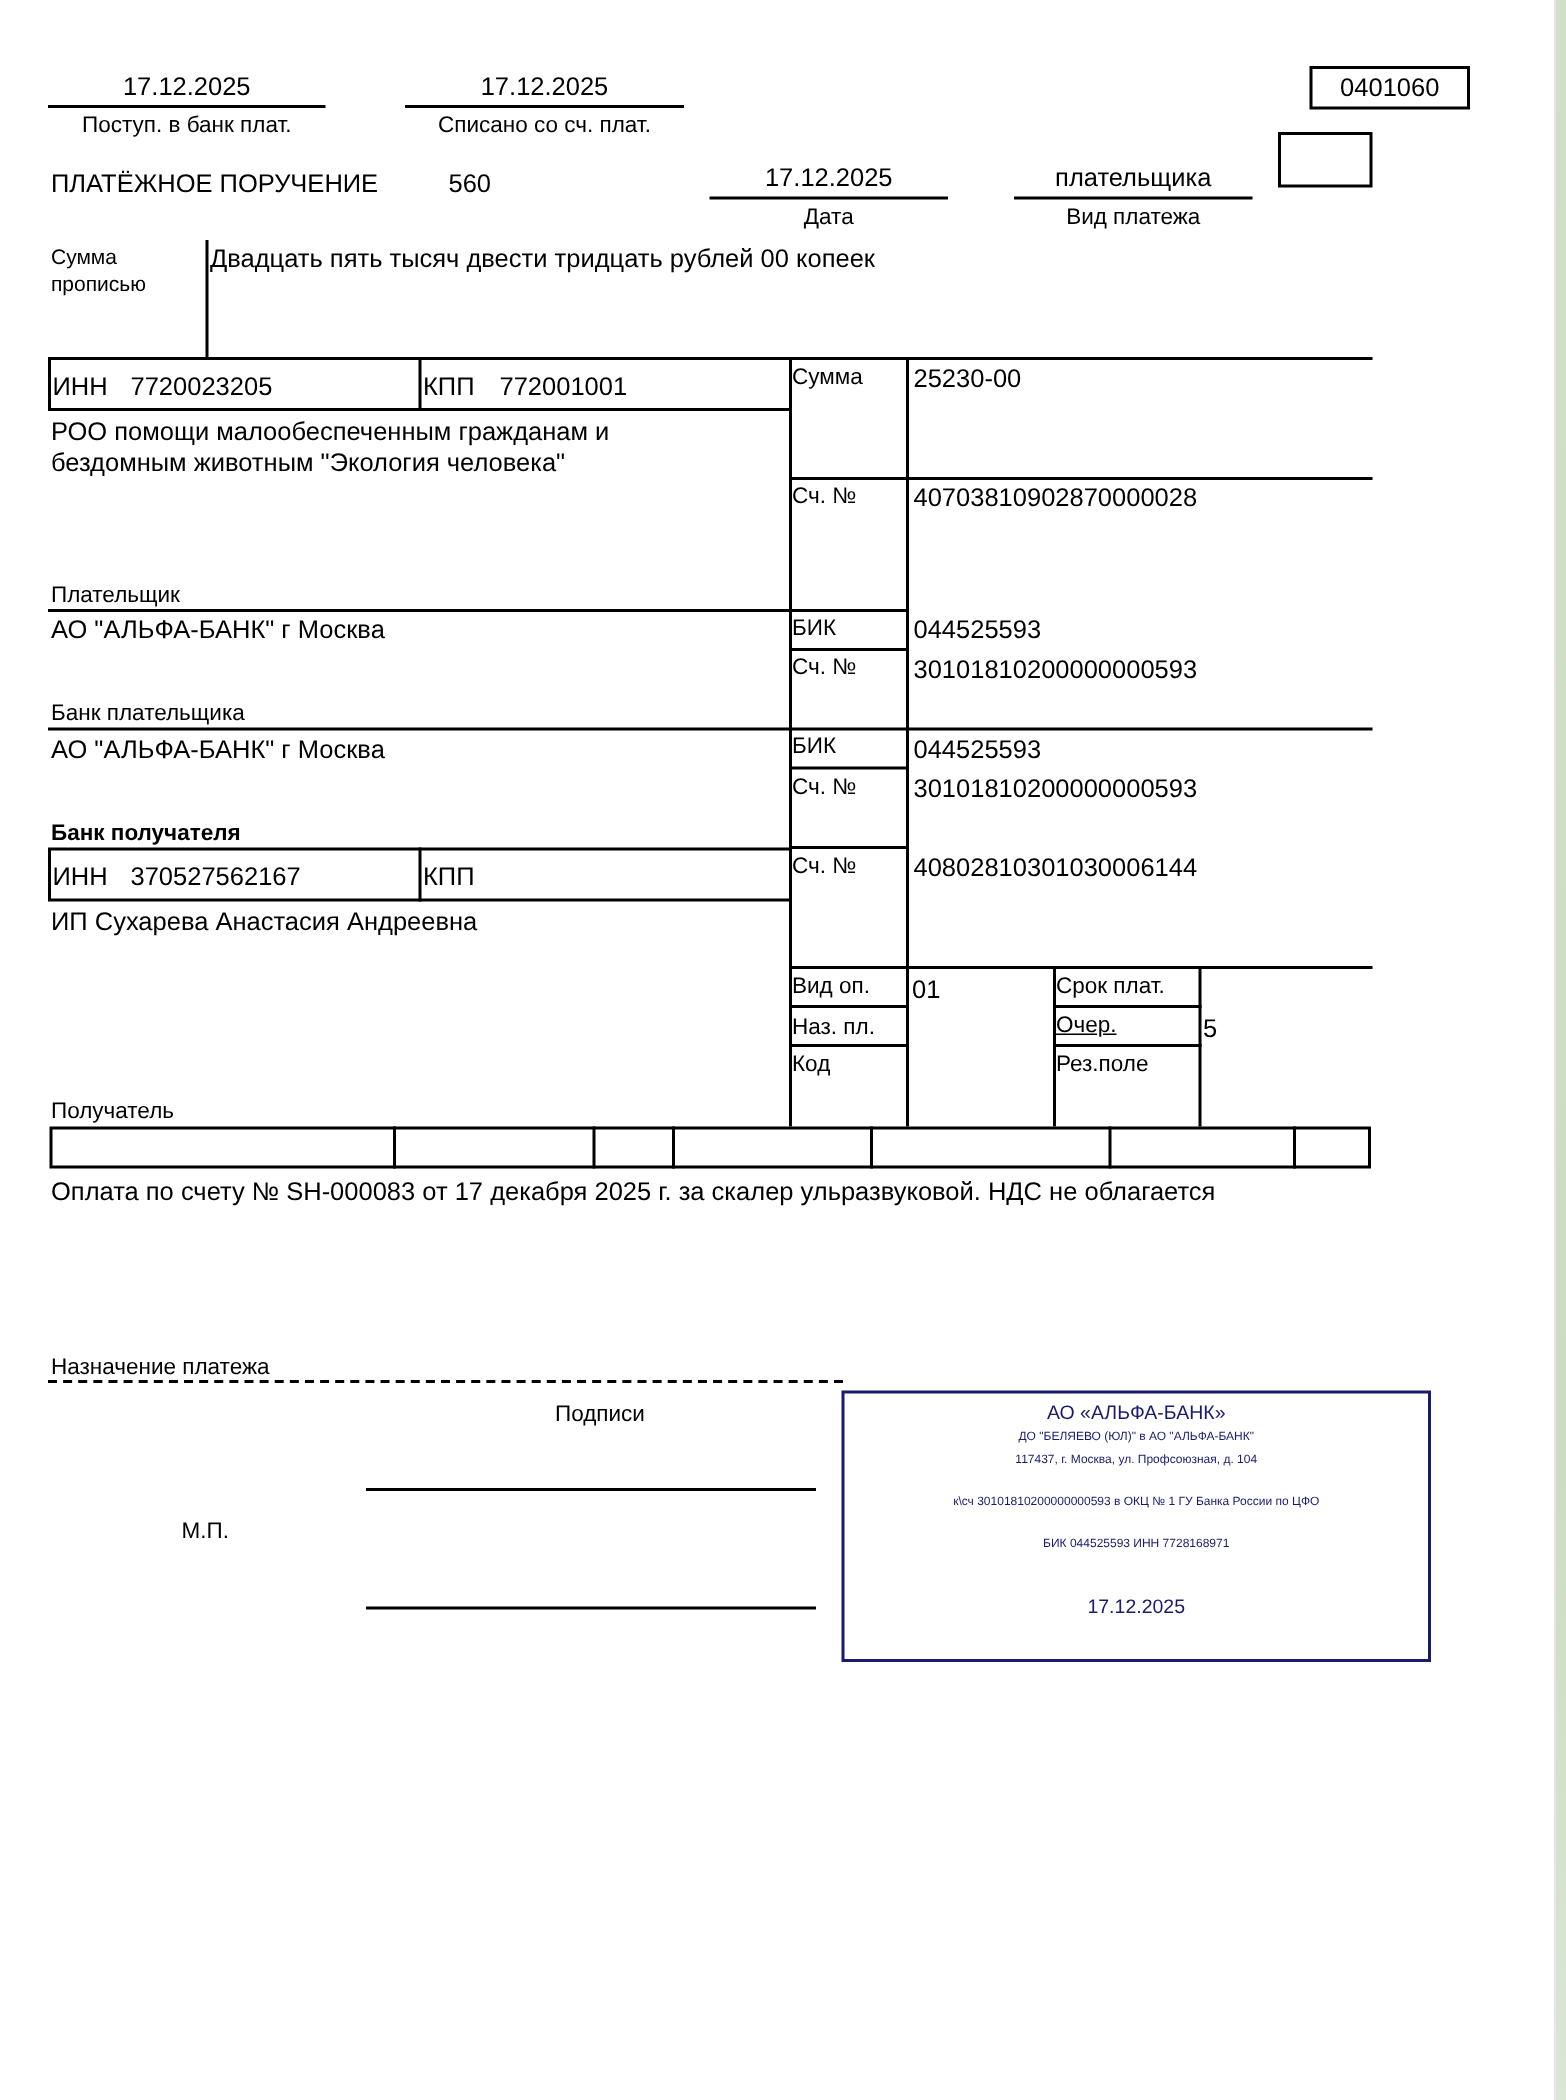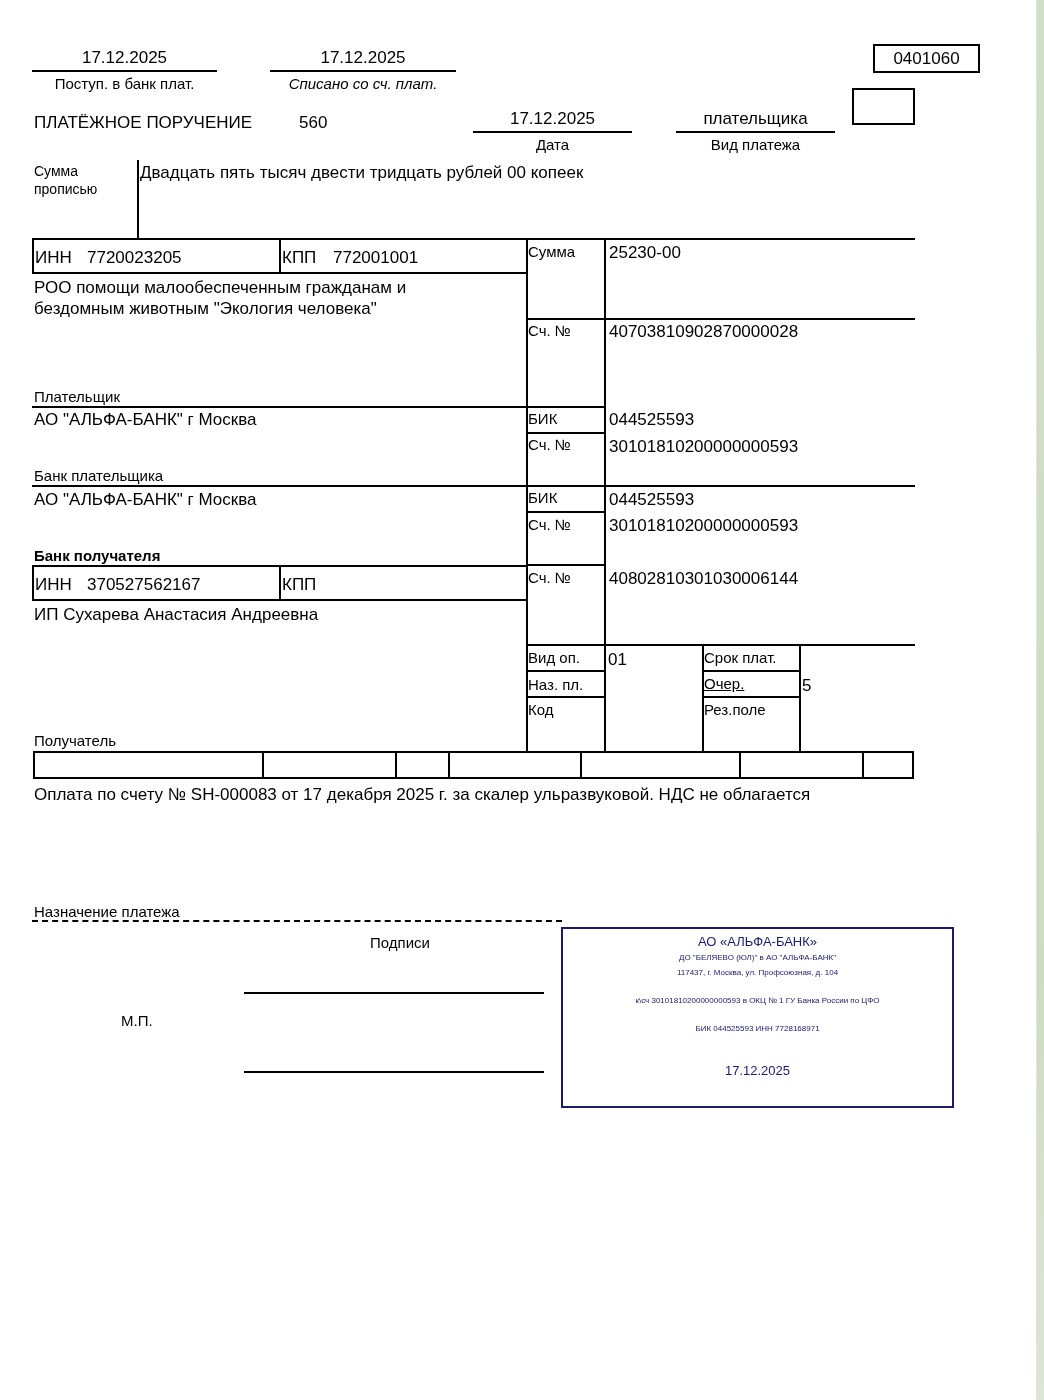--- a/index.html
+++ b/index.html
@@ -40,21 +40,21 @@
 <body>
 
 <div class="side-strip"></div>
 
 <div class="abs t16 center" style="left:32px;top:48px;width:185px;">17.12.2025</div>
 <div class="hline" style="left:32px;top:70px;width:185px;"></div>
 <div class="abs t14 center" style="left:32px;top:75px;width:185px;">Поступ. в банк плат.</div>
 
 <div class="abs t16 center" style="left:270px;top:48px;width:186px;">17.12.2025</div>
 <div class="hline" style="left:270px;top:70px;width:186px;"></div>
-<div class="abs t14 center" style="left:270px;top:75px;width:186px;font-style:italic;">Списано со сч. плат.</div>
+<div class="abs t14 center" style="left:270px;top:75px;width:186px;">Списано со сч. плат.</div>
 
 <div class="box t16 center" style="left:852px;top:44px;width:107px;height:29px;line-height:25px;margin-left:21px;">0401060</div>
 
 <div class="abs t16" style="left:34px;top:113px;">ПЛАТЁЖНОЕ ПОРУЧЕНИЕ</div>
 <div class="abs t16" style="left:299px;top:113px;">560</div>
 <div class="abs t16 center" style="left:473px;top:109px;width:159px;">17.12.2025</div>
 <div class="hline" style="left:473px;top:131px;width:159px;"></div>
 <div class="abs t14 center" style="left:473px;top:136px;width:159px;">Дата</div>
 <div class="abs t16 center" style="left:676px;top:109px;width:159px;">плательщика</div>
 <div class="hline" style="left:676px;top:131px;width:159px;"></div>

